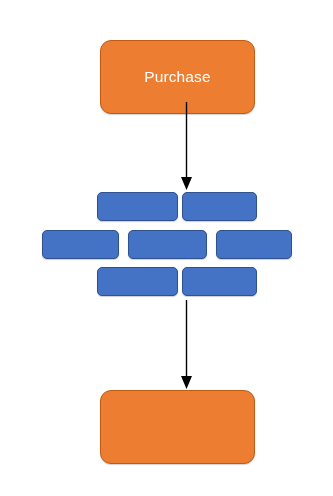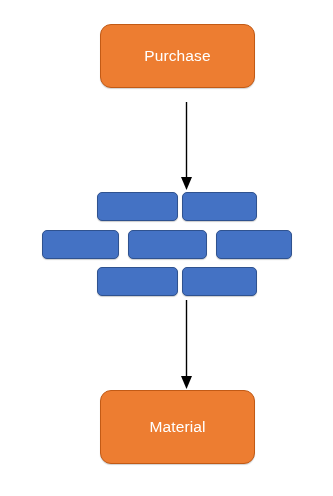--- a/index.html
+++ b/index.html
@@ -34,23 +34,23 @@
     font-size: 15.5px;
     line-height: 20px;
     text-align: center;
     letter-spacing: 0.1px;
     box-shadow: 0 1px 1px rgba(0,0,0,0.18);
   }
   .proc-box .ln { display: block; white-space: nowrap; }
 
   #box-purchase-order {
     left: 100px;
-    top: 24px;
+    top: 40px;
     width: 155px;
-    height: 64px;
+    height: 74px;
   }
   #box-material-receipt {
     left: 100px;
     top: 390px;
     width: 155px;
     height: 74px;
   }
 
   
   .arrow {
@@ -103,16 +103,15 @@
       <div class="brick" style="left: 97px; top: 192px; width: 81px; height: 29px; background: rgb(68, 114, 196); border-color: rgb(47, 82, 143);"></div>
       <div class="brick" style="left: 182px; top: 192px; width: 75px; height: 29px; background: rgb(68, 114, 196); border-color: rgb(47, 82, 143);"></div>
       <div class="brick" style="left: 42px; top: 230px; width: 77px; height: 29px; background: rgb(68, 114, 196); border-color: rgb(47, 82, 143);"></div>
       <div class="brick" style="left: 128px; top: 230px; width: 79px; height: 29px; background: rgb(68, 114, 196); border-color: rgb(47, 82, 143);"></div>
       <div class="brick" style="left: 216px; top: 230px; width: 76px; height: 29px; background: rgb(68, 114, 196); border-color: rgb(47, 82, 143);"></div>
       <div class="brick" style="left: 97px; top: 267px; width: 81px; height: 29px; background: rgb(68, 114, 196); border-color: rgb(47, 82, 143);"></div>
       <div class="brick" style="left: 182px; top: 267px; width: 75px; height: 29px; background: rgb(68, 114, 196); border-color: rgb(47, 82, 143);"></div>
     </div>
 
   <div class="proc-box" id="box-material-receipt" style="background: rgb(237, 125, 49); border-color: rgb(194, 90, 21); color: rgb(255, 255, 255);">
-    <span class="ln">Material</span>
   </div>
 
 </div>
 
 </body></html>

